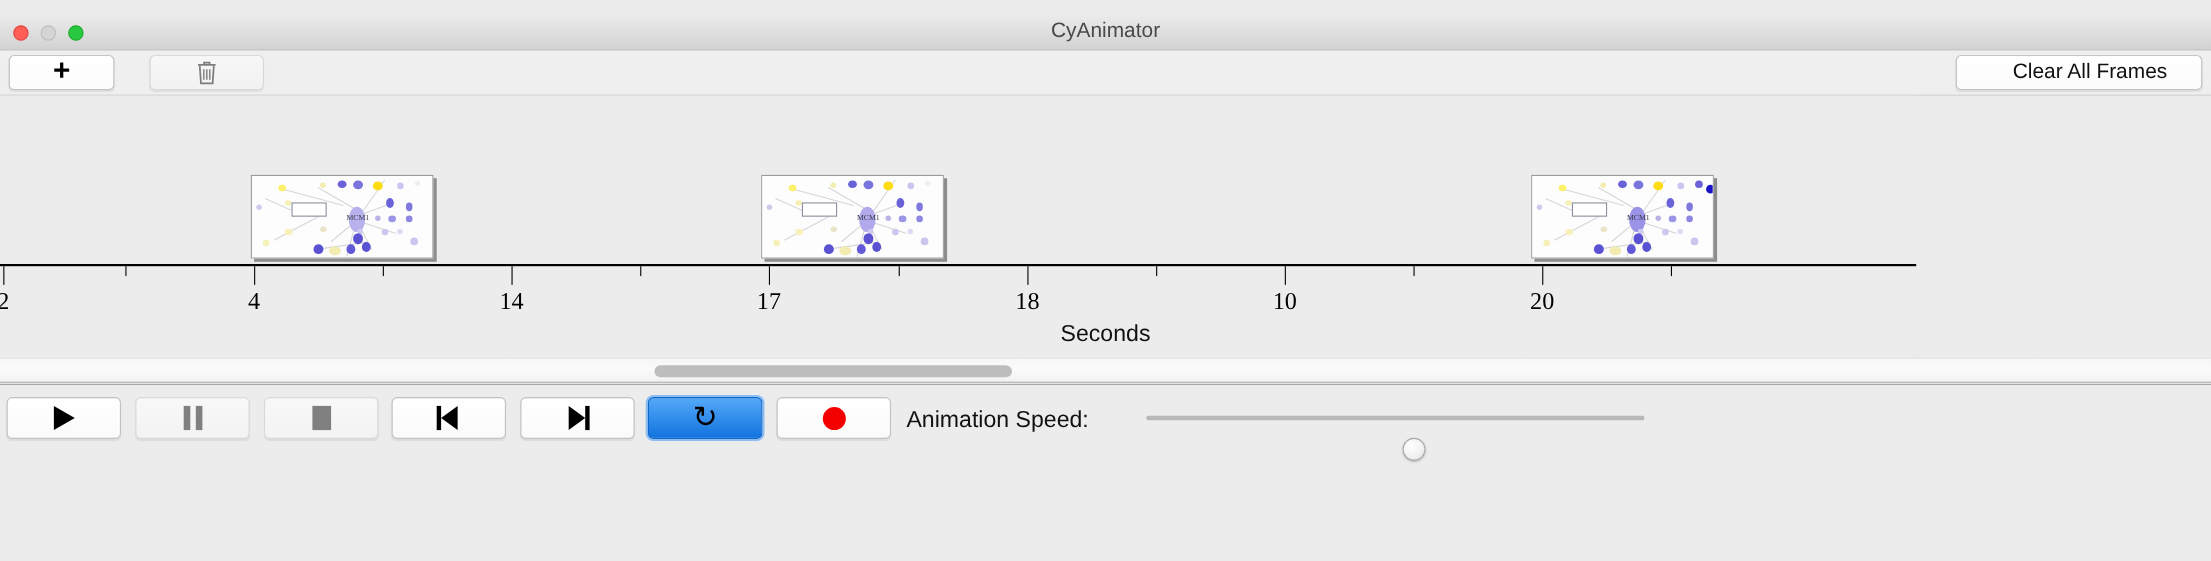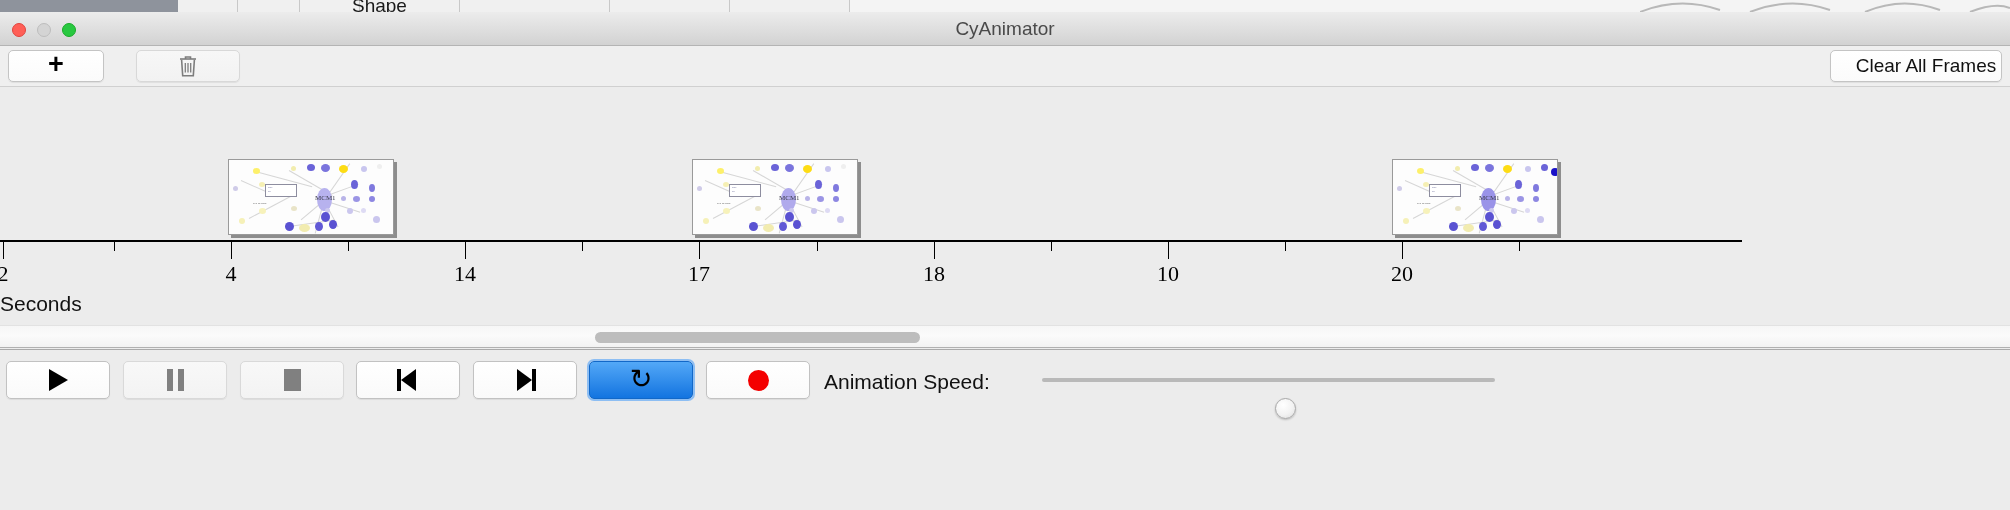--- a/index.html
+++ b/index.html
@@ -58,21 +58,21 @@
     display: flex; align-items: center; justify-content: center;
     cursor: default;
   }
   .tb-btn.disabled {
     background: linear-gradient(to bottom, #f7f7f7 0%, #f2f2f2 100%);
     border-color: #d8d8d8;
   }
   .btn-add    { left: 8px;  width: 96px; }
   .btn-delete { left: 136px; width: 104px; }
   .btn-clear  {
-    right: 8px; width: 172px;
+    right: 8px; width: 224px;
     font-size: 19px; color: #111; padding-left: 20px;
   }
   .plus-glyph { font-size: 27px; font-weight: 700; color: #000; line-height: 1; margin-top: -3px; }
 
   
   .timeline {
     position: absolute; left: 0; top: 87px; width: 1742px; height: 238px;
     background: #ececec; overflow: hidden;
   }
   .frame {
@@ -107,21 +107,21 @@
   }
   .tick { position: absolute; width: 1px; background: #000; }
   .tick.major { top: 155px; height: 17px; }
   .tick.minor { top: 155px; height: 9px; }
   .tick-label {
     position: absolute; top: 174px; font-size: 22px; color: #000;
     transform: translateX(-50%); white-space: nowrap;
     font-family: "Liberation Serif", serif;
   }
   .axis-title {
-    position: absolute; top: 205px; left: 0; right: 0; text-align: left;
+    position: absolute; top: 205px; left: 0; right: 0; text-align: center;
     font-size: 21px; color: #111;
   }
 
   
   .scroll-area {
     position: absolute; left: 0; top: 325px; width: 2010px; height: 23px;
     background: linear-gradient(to bottom, #f6f6f6 0%, #fbfbfb 45%, #f2f2f2 100%);
     border-top: 1px solid #e2e2e2; border-bottom: 1px solid #b0b0b0;
   }
   .scroll-thumb {
@@ -179,37 +179,20 @@
     position: absolute; top: 20px; width: 21px; height: 21px; border-radius: 50%;
     background: radial-gradient(circle at 38% 32%, #ffffff 0%, #f2f2f2 55%, #dcdcdc 100%);
     border: 1px solid #a8a8a8; box-shadow: 0 1px 2px rgba(0,0,0,0.22);
   }
 </style>
 </head>
 <body>
 
 <div id="app">
 
-  <div class="bg-strip">
-    <div class="bg-dark"></div>
-    <div class="bg-cell" style="left:178px;width:60px;"></div>
-    <div class="bg-cell" style="left:238px;width:62px;"></div>
-    <div class="bg-cell" style="left:300px;width:60px;"></div>
-    <div class="bg-cell" style="left:360px;width:100px;"></div>
-    <div class="bg-cell" style="left:460px;width:150px;"></div>
-    <div class="bg-cell" style="left:610px;width:120px;"></div>
-    <div class="bg-cell" style="left:730px;width:120px;"></div>
-    <div class="bg-text" style="left:352px;">Shape</div>
-    <svg class="bg-curve" style="left:1640px;" width="370" height="12" viewBox="0 0 370 12">
-      <path d="M0,12 Q40,-4 80,10" stroke="#b8b8b8" stroke-width="2" fill="none"></path>
-      <path d="M110,12 Q150,-4 190,10" stroke="#b8b8b8" stroke-width="2" fill="none"></path>
-      <path d="M225,12 Q262,-4 300,10" stroke="#b8b8b8" stroke-width="2" fill="none"></path>
-      <path d="M330,12 Q355,2 370,8" stroke="#b8b8b8" stroke-width="2" fill="none"></path>
-    </svg>
-  </div>
 
   <div class="titlebar">
     <div class="traffic tl-close"></div>
     <div class="traffic tl-minimize"></div>
     <div class="traffic tl-zoom"></div>
     <div class="window-title">CyAnimator</div>
   </div>
 
   <div class="toolbar">
     <div class="tb-btn btn-add">

